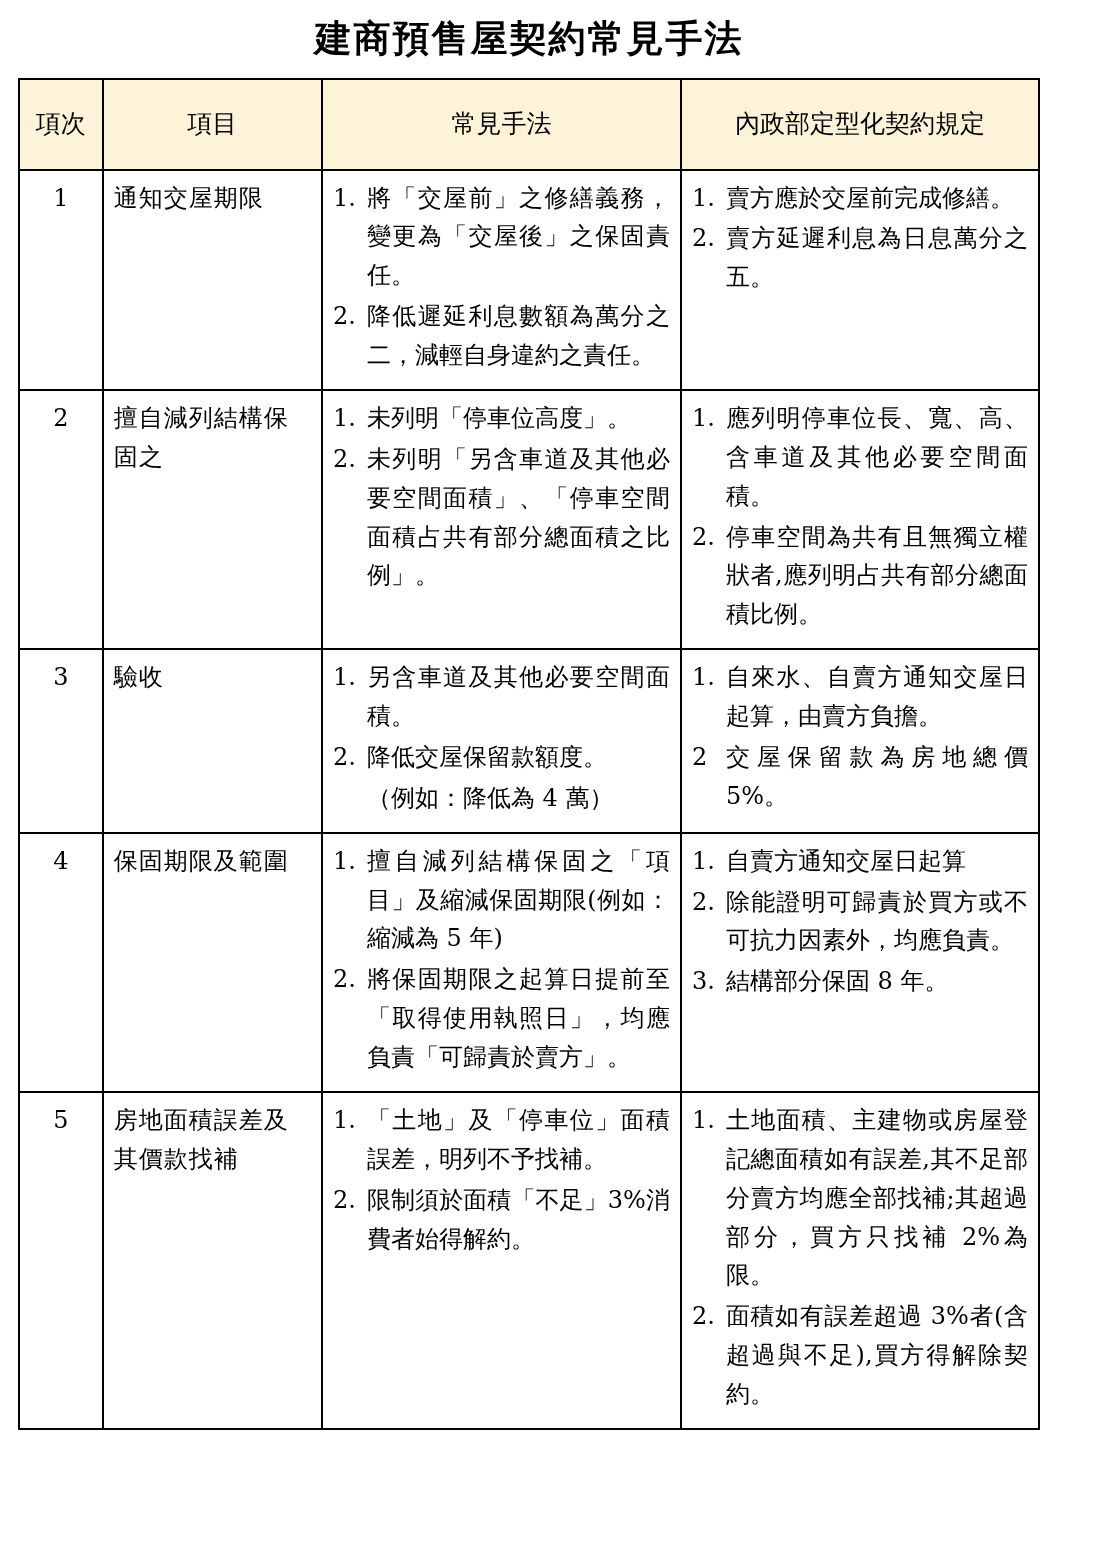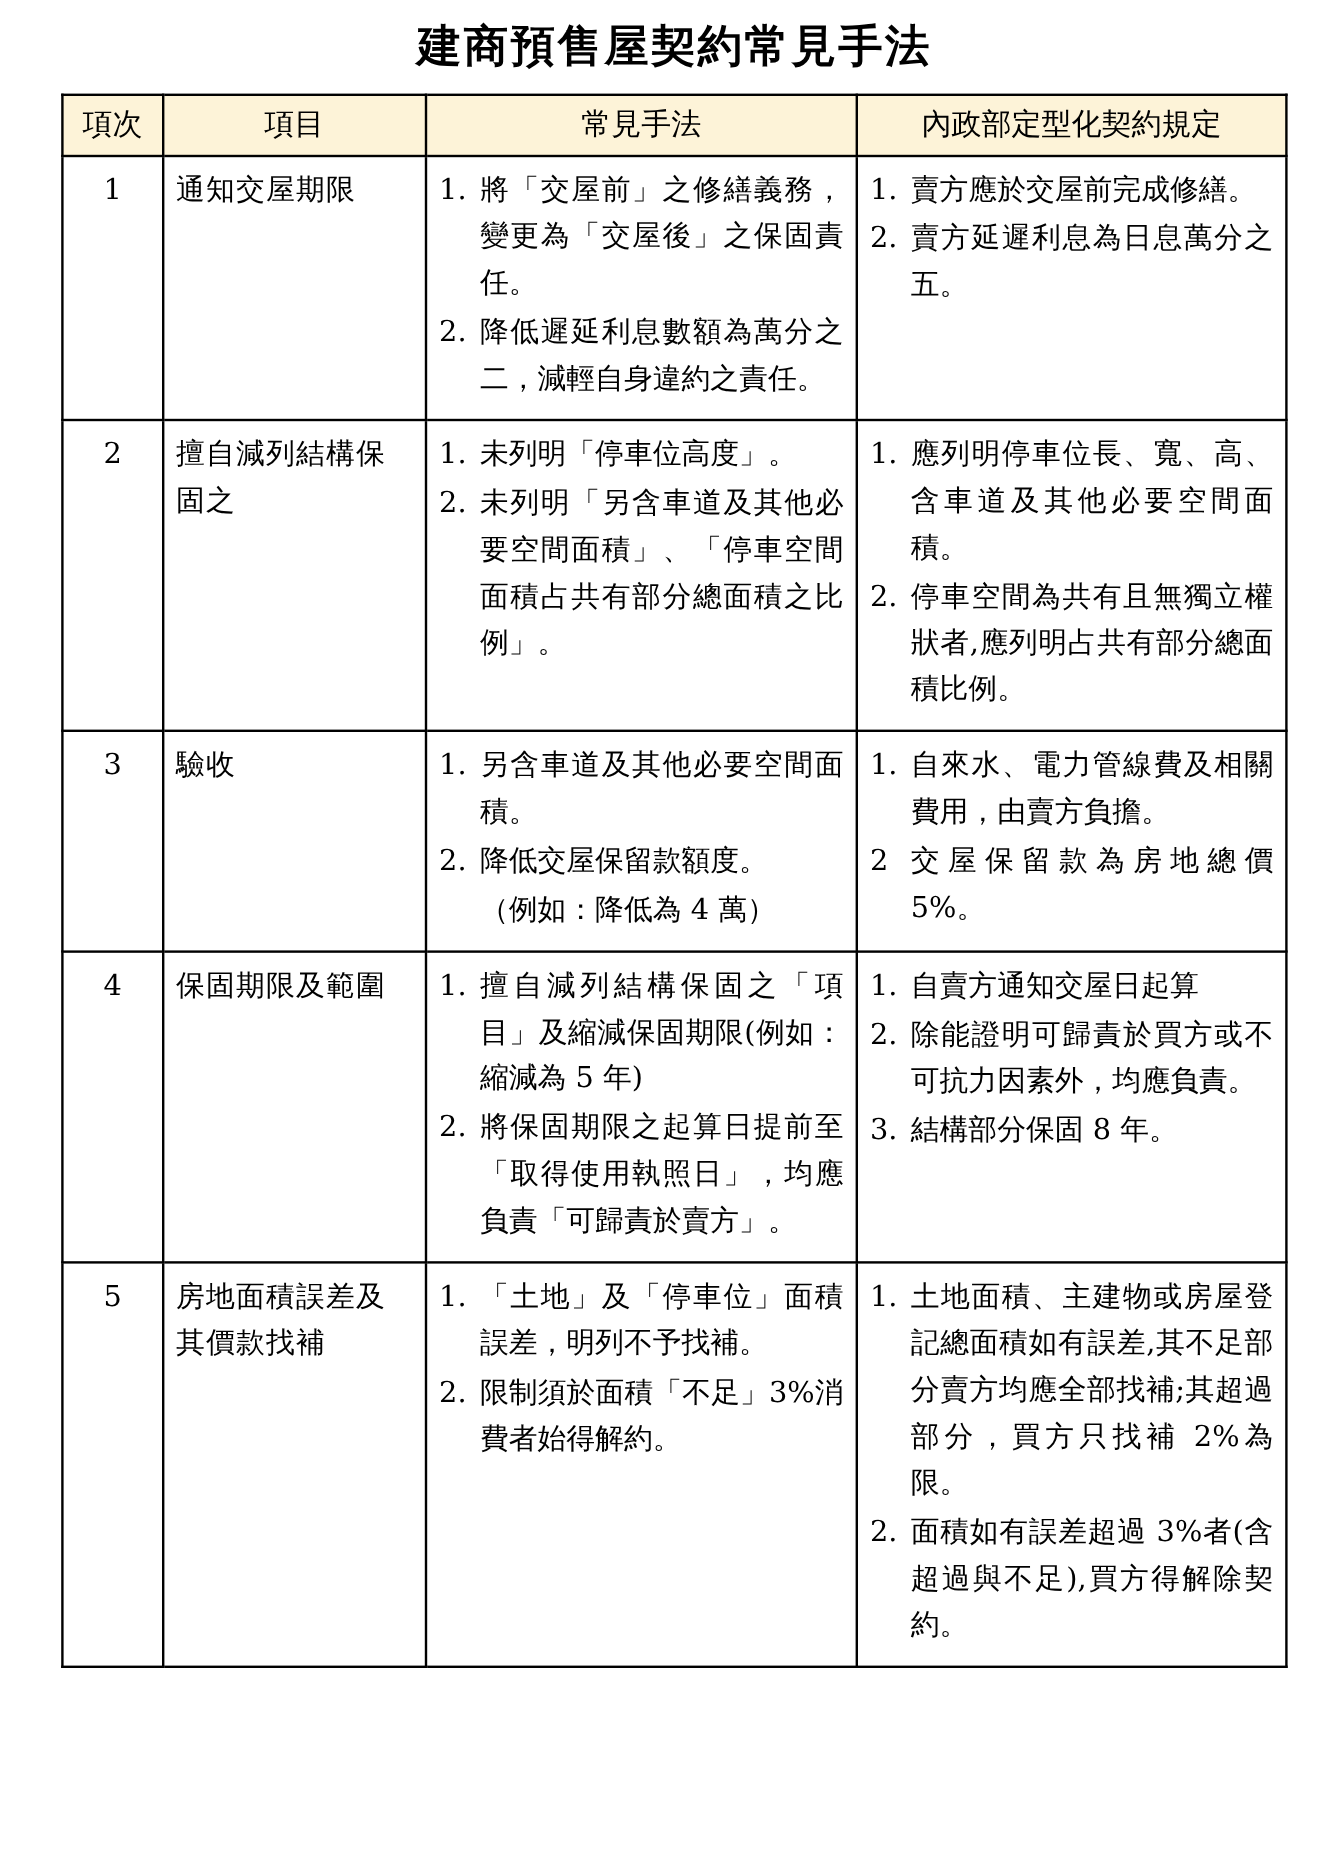--- a/index.html
+++ b/index.html
@@ -10,21 +10,20 @@
   body {
     width: 1100px;
     min-height: 1542px;
     font-family: "DejaVu Serif", "Liberation Serif", serif;
     color: #000000;
   }
   .page {
     width: 1058px;
     box-sizing: border-box;
     padding: 8px 18px 20px 18px;
-    margin-left: 33px;
   }
   .doc-title {
     text-align: center;
     font-size: 37px;
     font-weight: bold;
     letter-spacing: 2px;
     margin: 6px 0 14px 0;
     font-family: "DejaVu Serif", "Liberation Serif", serif;
   }
   table.contract-table {
@@ -38,21 +37,21 @@
     vertical-align: top;
     padding: 8px 10px 12px 10px;
     font-size: 24px;
     line-height: 1.62;
   }
   table.contract-table thead th {
     background: #fdf3d8;
     text-align: center;
     vertical-align: middle;
     font-weight: normal;
-    padding: 4px 6px;
+    padding: 24px 6px;
     font-size: 25px;
   }
   col.c-no    { width: 8.2%; }
   col.c-item  { width: 21.5%; }
   col.c-trick { width: 35.2%; }
   col.c-rule  { width: 35.1%; }
 
   td.col-no {
     text-align: center;
     vertical-align: top;
@@ -184,21 +183,21 @@
             <li class="nomark">
               <span class="marker"></span>
               <span class="txt">（例如：降低為 4 萬）</span>
             </li>
           </ul>
         </td>
         <td>
           <ul class="ol">
             <li>
               <span class="marker">1.</span>
-              <span class="txt">自來水、電力管線費及相關費用，由賣方負擔。</span>
+              <span class="txt">自來水、自賣方通知交屋日起算，由賣方負擔。</span>
             </li>
             <li>
               <span class="marker">2</span>
               <span class="txt">交屋保留款為房地總價 5%。</span>
             </li>
           </ul>
         </td>
       </tr>
 
       <tr>

